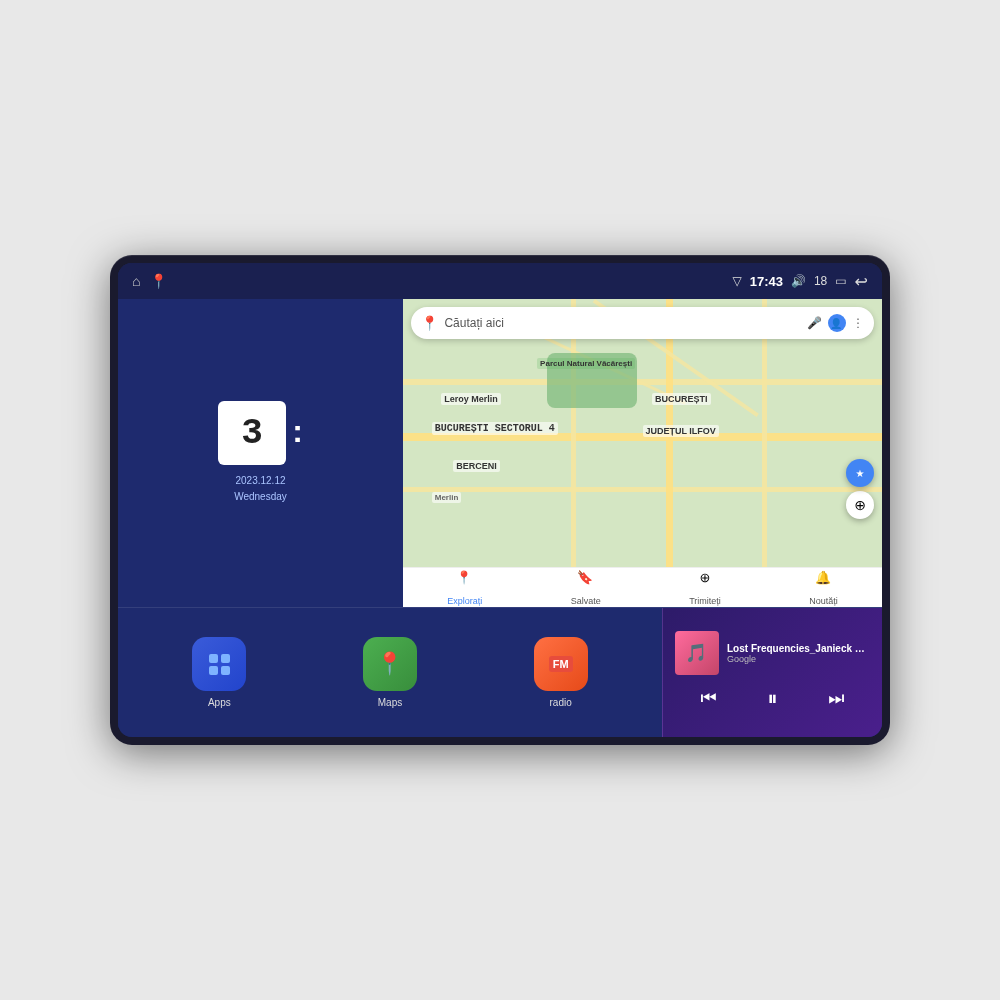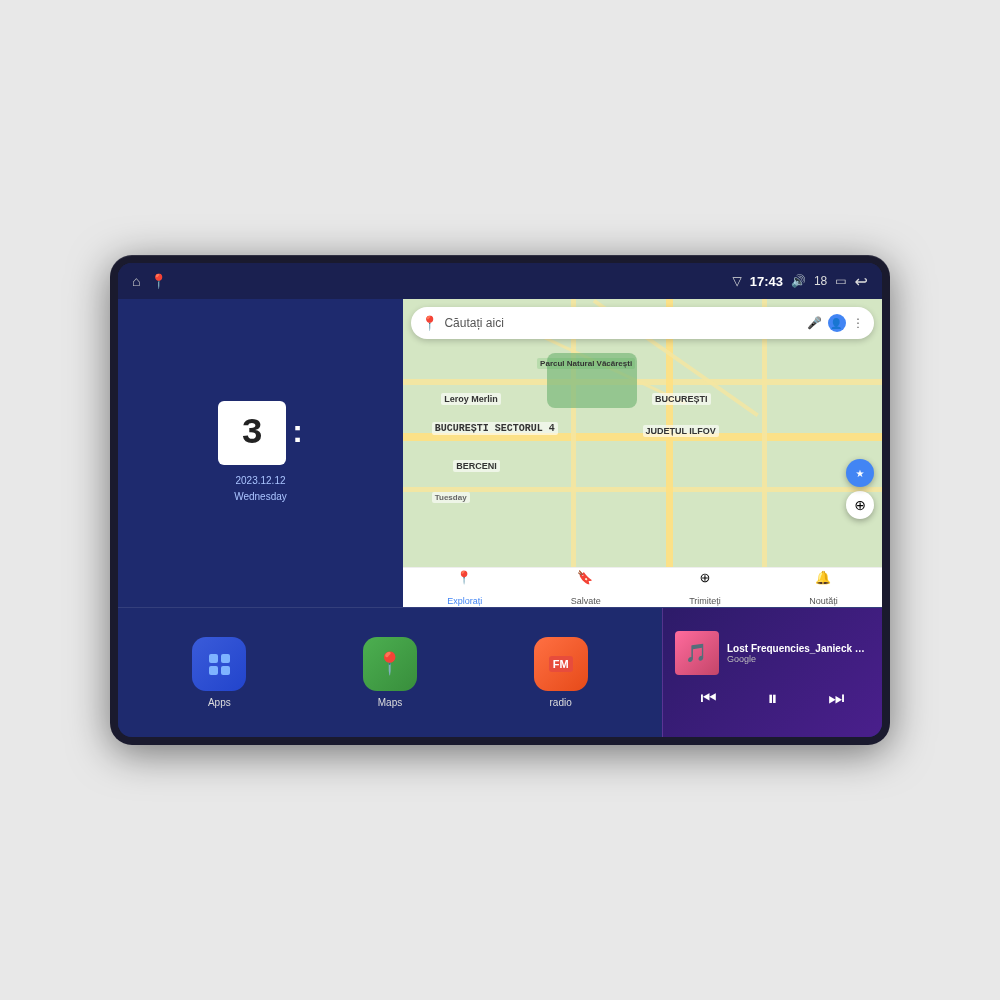--- a/index.html
+++ b/index.html
@@ -490,21 +490,21 @@
 
             <div class="map-park" style="top:20%; left:30%; width:90px; height:55px; background:#7ab87a; opacity:0.7;"></div>
 
             <span class="map-label" style="top:8%; left:55%;">TRAPEZULUI</span>
             <span class="map-label" style="top:35%; left:52%;">BUCUREȘTI</span>
             <span class="map-label" style="top:47%; left:50%;">JUDEȚUL ILFOV</span>
             <span class="map-label" style="top:22%; left:28%; font-size:8px; background:rgba(76,175,80,0.2);">Parcul Natural Văcărești</span>
             <span class="map-label" style="top:35%; left:8%;">Leroy Merlin</span>
             <span class="map-label" style="top:46%; left:6%; font-size:10px;font-family:Liberation Mono, monospace;">BUCUREȘTI SECTORUL 4</span>
             <span class="map-label" style="top:60%; left:8%;margin-left:12px;">BERCENI</span>
-            <span class="map-label" style="top:72%; left:6%; font-size:8px; color:#666;">Tuesday</span>
+            <span class="map-label" style="top:72%; left:6%; font-size:8px; color:#666;">Merlin</span>
 
             <div style="position:absolute; top:5%; right:6%; color:#e53935; font-size:16px;">📍</div>
 
             <div class="map-location-btn">
               <span>⊕</span>
             </div>
 
             <div class="map-compass-btn">
               <span style="font-size:10px;">★</span>
             </div>

